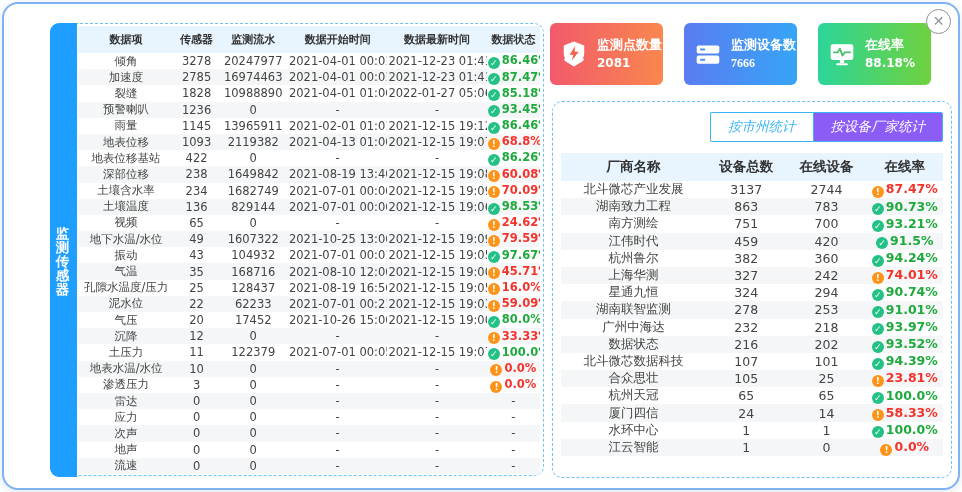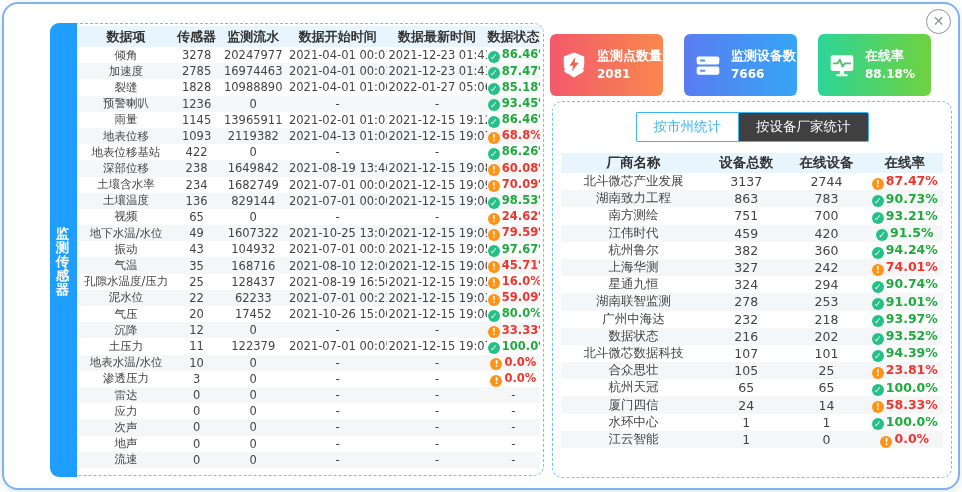--- a/index.html
+++ b/index.html
@@ -26,61 +26,61 @@
   }
   .side-strip .vtext {
     writing-mode:vertical-lr; text-orientation:upright; color:#fff;
     font-size:13.5px; font-weight:bold; letter-spacing:14px; user-select:none;
   }
   .sensor-table-wrap { flex:1; padding:2px 3px 0 1px; overflow:hidden; }
   table { border-collapse:collapse; width:100%; table-layout:fixed; }
   thead th {
     background:#e8f5fe; color:#333; font-weight:bold; text-align:center;
   }
-  .sensor-table thead th { height:21px; font-size:13px; }
+  .sensor-table thead th { height:27px; font-size:11px; }
   .sensor-table td {
     height:16.2px; font-size:11.5px; color:#444; text-align:center;
     white-space:nowrap; overflow:hidden; padding:0 1px;
   }
   tbody tr:nth-child(even) { background:#f5f6f7; }
   
   .chip {
     display:inline-block; width:12px; height:12px; border-radius:50%;
     color:#fff; font-size:9px; line-height:12px; text-align:center;
     font-weight:bold; margin-right:2px; vertical-align:-1.5px;
   }
   .chip.ok   { background:#23c186; }
   .chip.warn { background:#ff9318; }
   .pct.ok    { color:#1eaa3c; }
   .pct.warn  { color:#f4332c; }
   .pct       { font-weight:bold; }
   
-  .cards-row { position:absolute; left:546px; top:30px; display:flex; gap:21px; }
+  .cards-row { position:absolute; left:546px; top:19px; display:flex; gap:21px; }
   .stat-card {
     width:113px; height:62px; border-radius:6px; color:#fff;
     display:flex; align-items:center; gap:9px; padding-left:10px;
   }
   .stat-card .icon { width:28px; height:28px; flex:0 0 28px; }
   .stat-card .txt  { display:flex; flex-direction:column; line-height:1.45; }
   .stat-card .label { font-size:13px; font-weight:bold; white-space:nowrap; }
   .stat-card .value { font-size:12px; font-weight:bold; }
   
   .vendor-panel {
     position:absolute; left:548px; top:97px; width:400px; height:377px;
     border:1.5px dashed #6fc1f5; border-radius:10px; padding:10px 8px 0 8px; background:#fff;
   }
-  .tabs { display:flex; justify-content:center; }
+  .tabs { display:flex; justify-content:flex-end;font-style:italic; }
   .tab {
     height:30px; line-height:27px; padding:0 17px; font-size:13.5px;
     border:1.5px solid #3cb4f4; cursor:pointer; white-space:nowrap;
   }
   .tab.inactive { background:#fff; color:#3cb4f4; border-right:none; border-radius:2px 0 0 2px; }
-  .tab.active   { background:#404040; color:#fff; border-radius:0 2px 2px 0; }
+  .tab.active   { background:#8b5cf6; color:#fff; border-radius:0 2px 2px 0; }
   .vendor-table-wrap { margin-top:11px; }
-  .vendor-table thead th { height:20px; font-size:13.5px; }
+  .vendor-table thead th { height:28px; font-size:13.5px; }
   .vendor-table td {
     height:17.2px; font-size:12.5px; color:#444; text-align:center;
     white-space:nowrap; overflow:hidden;
   }
 </style>
 </head>
 <body>
 
 <div class="window">
 
@@ -327,21 +327,21 @@
       <svg class="icon" viewBox="0 0 26 26">
         <path d="M13 1.5 L22.5 5 V12 C22.5 17.8 18.5 22 13 24.5 C7.5 22 3.5 17.8 3.5 12 V5 Z" fill="#fff"></path>
         <polygon points="14.2,5.5 8.8,13.6 12.4,13.6 11,19 17.4,11 13.6,11" fill="#f4614f"></polygon>
         <path d="M4.5 18 C7 22.5 19 22.5 21.5 18" stroke="#fff" stroke-width="1.6" fill="none" stroke-linecap="round"></path>
       </svg>
       <div class="txt">
         <span class="label">监测点数量</span>
         <span class="value">2081</span>
       </div>
     </div>
-    <div class="stat-card" style="background: linear-gradient(90deg, rgb(90, 124, 241), rgb(54, 165, 246));">
+    <div class="stat-card" style="background: linear-gradient(90deg, rgb(90, 124, 241), rgb(54, 165, 246)); font-family: Liberation Serif, serif;">
       <svg class="icon" viewBox="0 0 26 26">
         <rect x="2.5" y="5" width="21" height="7.5" rx="1.8" fill="#fff"></rect>
         <rect x="2.5" y="14.5" width="21" height="7.5" rx="1.8" fill="#fff"></rect>
         <rect x="5.5" y="8" width="5" height="1.8" rx="0.9" fill="#4b92f4"></rect>
         <rect x="5.5" y="17.5" width="5" height="1.8" rx="0.9" fill="#4b92f4"></rect>
       </svg>
       <div class="txt">
         <span class="label">监测设备数</span>
         <span class="value">7666</span>
       </div>

